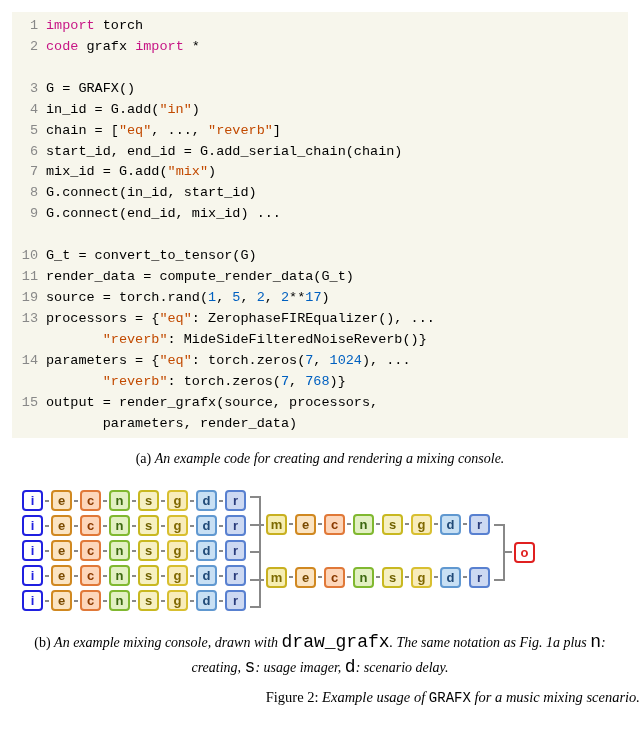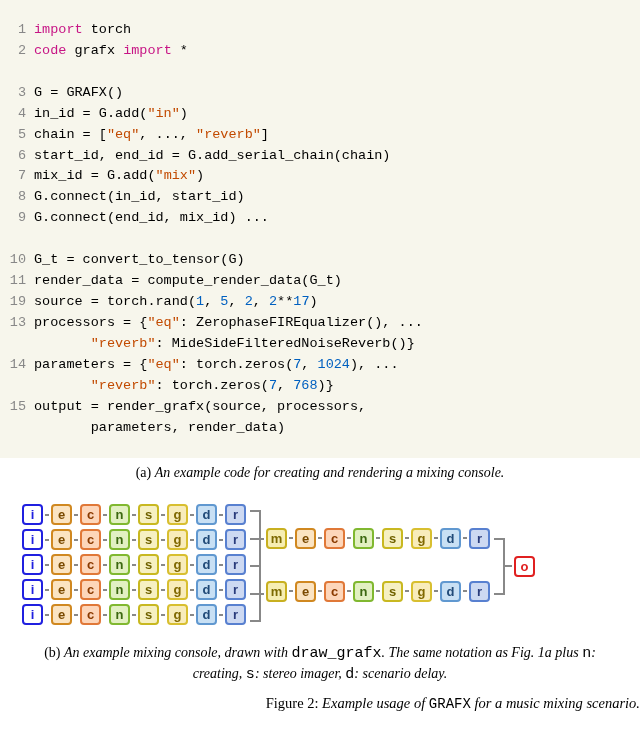--- a/index.html
+++ b/index.html
@@ -8,44 +8,44 @@
       font-family: 'Times New Roman', Times, serif;
       background: #fff;
       color: #000;
       width: 640px;
     }
     .code-block {
       background: #f7f6ec;
       font-family: 'Courier New', Courier, monospace;
       font-size: 13.5px;
       line-height: 1.55;
-      padding: 20px 6px;
+      padding: 4px 6px;
       white-space: pre;
-      margin: 0;
+      margin: 12px;
     }
     .line-num {
       display: inline-block;
       width: 20px;
       text-align: right;
       color: #888;
       margin-right: 8px;
       user-select: none;
     }
     .kw-magenta { color: #c71585; }
     .str { color: #c24a00; }
     .num { color: #0060c0; }
     .caption {
       font-size: 14px;
       text-align: center;
       margin: 6px 34px 10px;
       font-style: italic;
       line-height: 1.35;
     }
     .caption .normal { font-style: normal; }
-    .caption .mono { font-family: 'Courier New', monospace; font-style: normal; font-size: 15px; }
+    .caption .mono { font-family: 'Courier New', monospace; font-style: normal; font-size: 18px; }
     .fig-caption {
       font-size: 14.5px;
       text-align: right;
       margin-top: 8px;
     }
     .fig-caption .label { font-style: normal; }
     .fig-caption .desc { font-style: italic; }
     .fig-caption .grafx { font-family: 'Courier New', monospace; font-style: normal; font-size: 14px;}
     
     .diagram {
@@ -276,18 +276,18 @@
     </div>
     <div>
       <div class="node n-o">
           <span>o</span>
         </div>
     </div>
   </div>
 </div>
 
 <div class="caption">
-  <span class="normal">(b) </span><span>An example mixing console, drawn with </span><span class="mono">draw_grafx</span><span>. The same notation as Fig. 1a plus </span><span class="mono">n</span><span>: creating, </span><span class="mono">s</span><span>: stereo imager, </span><span class="mono">d</span><span>: scenario delay.</span>
+  <span class="normal">(b) </span><span>An example mixing console, drawn with </span><span class="mono">draw_grafx</span><span>. The same notation as Fig. 1a plus </span><span class="mono">n</span><span>: creating, </span><span class="mono">s</span><span>: usage imager, </span><span class="mono">d</span><span>: scenario delay.</span>
 </div>
 
 <div class="fig-caption">
   <span class="label">Figure 2: </span><span class="desc">Example usage of </span><span class="grafx">GRAFX</span><span class="desc"> for a music mixing scenario.</span>
 </div>
 
 </body></html>

